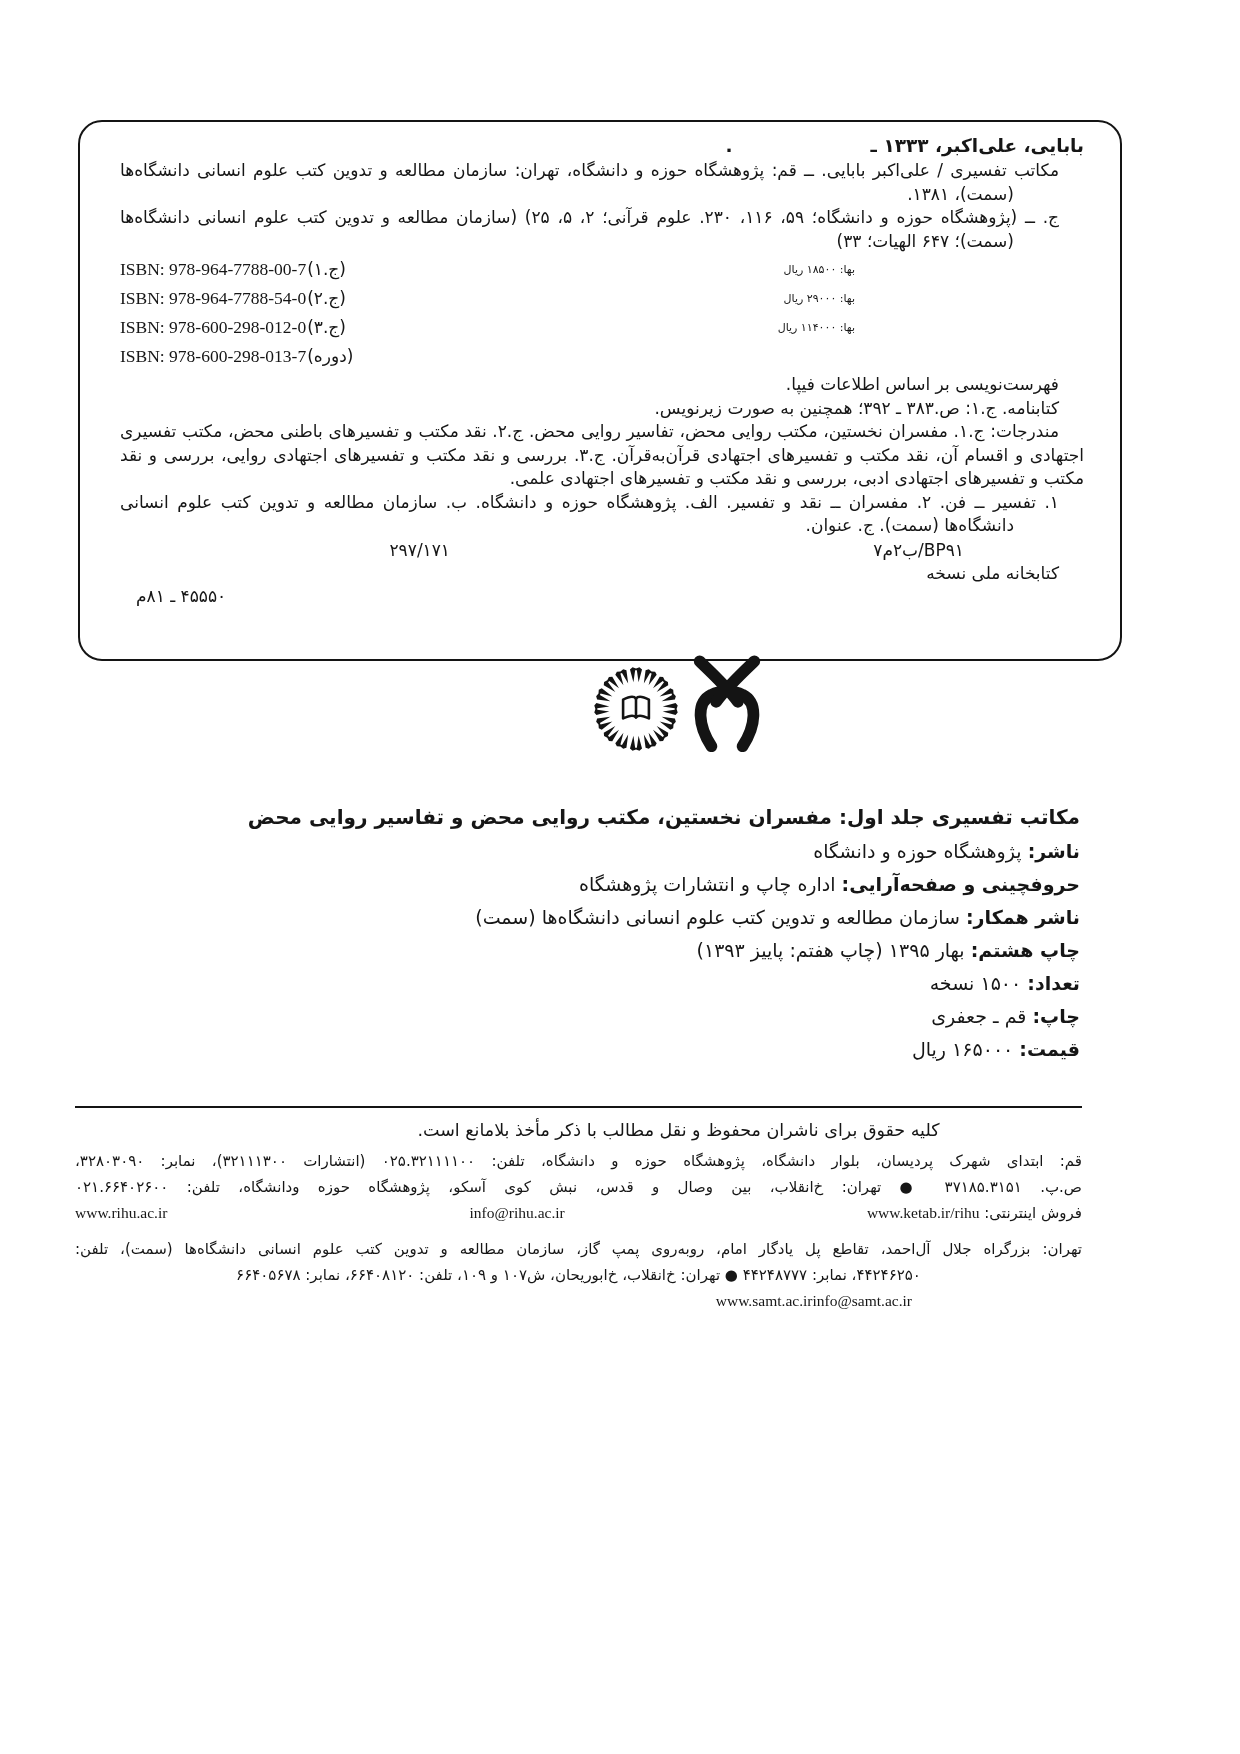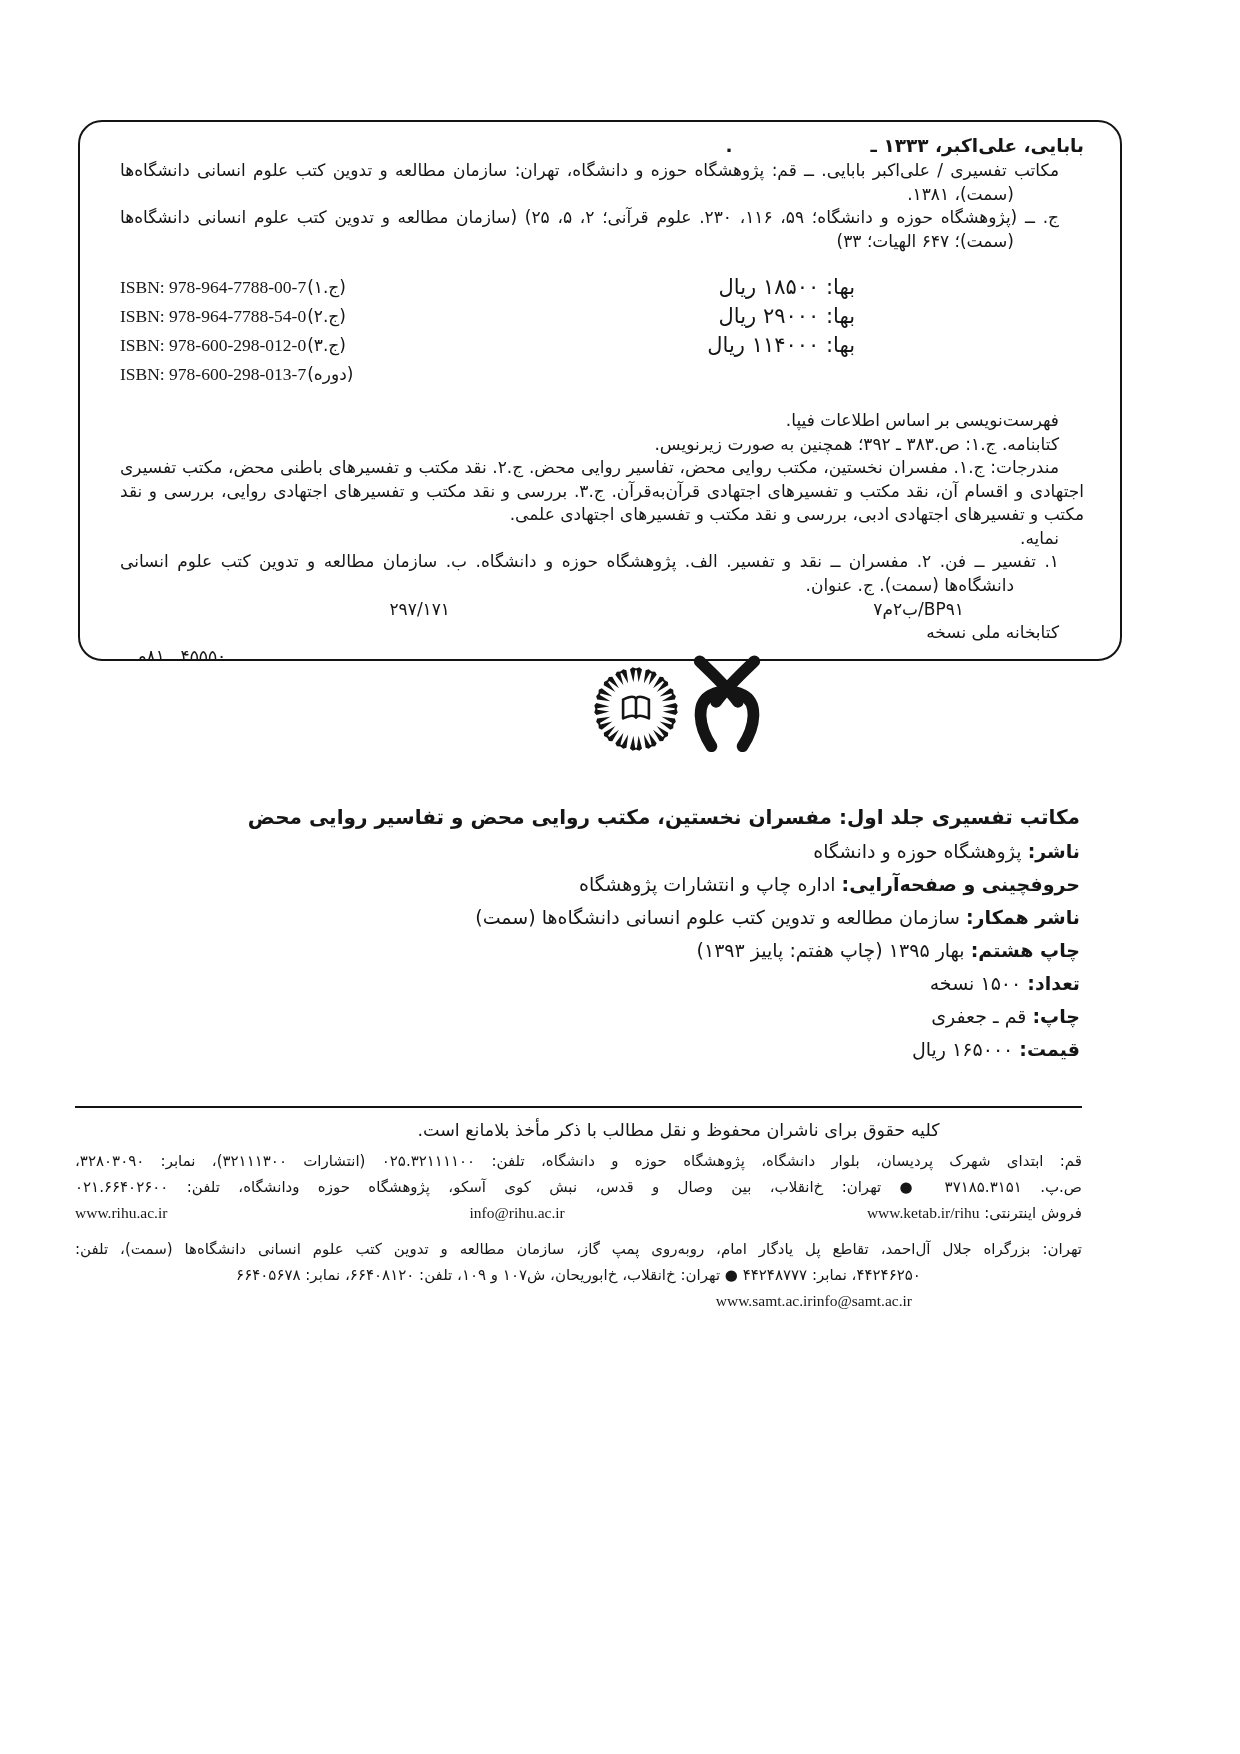--- a/index.html
+++ b/index.html
@@ -10,26 +10,26 @@
   .cip-box{position:absolute;left:78px;top:120px;width:1044px;height:541px;
            border:2.5px solid #141414;border-radius:24px;box-sizing:border-box;
            padding:11px 36px 8px 40px;direction:rtl;font-size:17px;line-height:23.5px;
            overflow:hidden;}
   .cip-box p{margin:0;}
   .cip-header{display:flex;align-items:baseline;font-weight:bold;font-size:18.5px;line-height:26px;}
   .cip-header-dot{margin-right:138px;font-weight:bold;}
   .hang{padding-right:70px;text-indent:-45px;text-align:justify;}
   .note{padding-right:25px;}
   .contents{text-indent:25px;text-align:justify;}
-  .isbn-block{margin:20px 0;direction:ltr;}
+  .isbn-block{margin:2px 0;direction:ltr;}
   .isbn-row{position:relative;height:29px;line-height:29px;}
   .latin{font-family:"Liberation Serif","DejaVu Serif",serif;direction:ltr;unicode-bidi:isolate;}
   .isbn-text{font-size:17.5px;}
   .vol{direction:rtl;unicode-bidi:isolate;margin-left:1px;}
-  .price{position:absolute;top:0;right:229px;direction:rtl;unicode-bidi:isolate;font-size:21px;}
+  .price{position:absolute;top:0;right:229px;direction:rtl;unicode-bidi:isolate;font-size:11px;}
   .callnum-row{position:relative;height:24px;line-height:24px;}
   .lcc{position:absolute;right:120px;}
   .ddc{position:absolute;right:634px;}
   .nlai{padding-right:25px;}
   .nbn{text-align:left;padding-left:16px;}
 
   
   .logos{position:absolute;top:652px;left:593px;width:185px;height:100px;
          display:flex;align-items:flex-end;gap:9px;}
 
@@ -83,21 +83,20 @@
       </div>
       <div class="isbn-row">
         <span class="latin isbn-text">ISBN: 978-600-298-013-7</span><span class="vol">(دوره)</span>
         <span class="price"></span>
       </div>
     </div>
 
     <p class="note">فهرست‌نویسی بر اساس اطلاعات فیپا.</p>
     <p class="note">کتابنامه. ج.۱: ص.۳۸۳ ـ ۳۹۲؛ همچنین به صورت زیرنویس.</p>
     <p class="contents">مندرجات: ج.۱. مفسران نخستین، مکتب روایی محض، تفاسیر روایی محض. ج.۲. نقد مکتب و تفسیرهای باطنی محض، مکتب تفسیری اجتهادی و اقسام آن، نقد مکتب و تفسیرهای اجتهادی قرآن‌به‌قرآن. ج.۳. بررسی و نقد مکتب و تفسیرهای اجتهادی روایی، بررسی و نقد مکتب و تفسیرهای اجتهادی ادبی، بررسی و نقد مکتب و تفسیرهای اجتهادی علمی.</p>
-    <p class="note">نمایه.</p>
     <p class="hang">۱. تفسیر ــ فن. ۲. مفسران ــ نقد و تفسیر. الف. پژوهشگاه حوزه و دانشگاه. ب. سازمان مطالعه و تدوین کتب علوم انسانی دانشگاه‌ها (سمت). ج. عنوان.</p>
 
     <div class="callnum-row">
       <span class="lcc">BP۹۱/ب۲م۷</span>
       <span class="ddc">۲۹۷/۱۷۱</span>
     </div>
     <div class="nlai">کتابخانه ملی نسخه</div>
     <div class="nbn">۴۵۵۵۰ ـ ۸۱م</div>
   </div>
 

